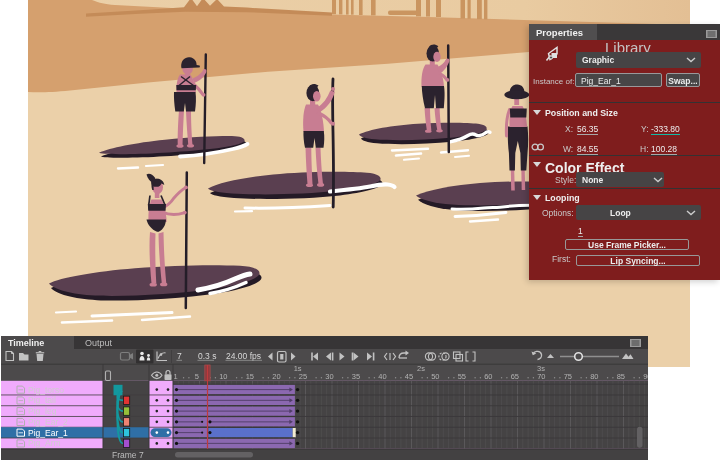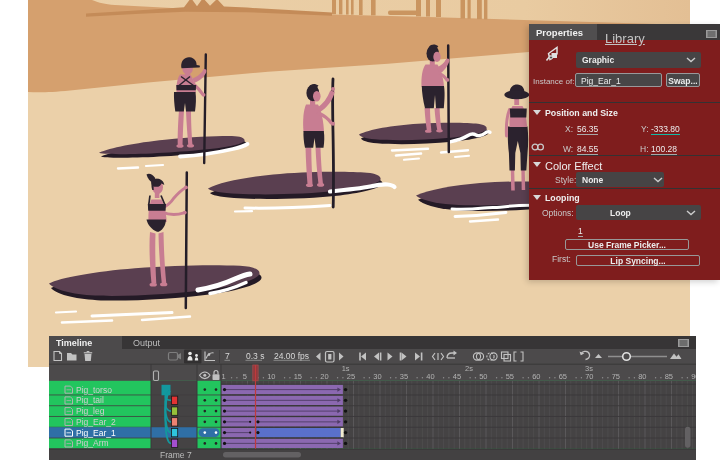--- a/index.html
+++ b/index.html
@@ -186,21 +186,21 @@
     </g>
 
   </g>
 </svg>
 
 <div id="props" class="abs" style="left:529px;top:24px;width:191px;height:256px;background:#7f1d1d;color:#dcdcdc;box-shadow:-2px 2px 6px rgba(0,0,0,0.18);font-size:8.5px;">
 
   <div class="abs" style="left:0;top:0;width:191px;height:16px;background:#3a3839;"></div>
   <div class="abs" style="left:0;top:0;width:68px;height:16px;background:#504e4f;"></div>
   <div class="abs" style="left:7px;top:3px;font-weight:bold;font-size:9.5px;color:#f0f0f0;">Properties</div>
-  <div class="abs" style="left:76px;top:7px;font-size:13px;color:#c3c3c3;text-decoration:underline;">Library</div>
+  <div class="abs" style="left:76px;top:15px;font-size:15px;color:#c3c3c3;text-decoration:underline;">Library</div>
   <svg class="abs" style="left:177px;top:6px" width="11" height="8">
         <rect x="0" y="0" width="11" height="8" fill="#9a9a9a"></rect>
         <path d="M1.5,2 H9.5 M1.5,4 H9.5 M1.5,6 H9.5" stroke="#3a3a3a" stroke-width="0.9"></path>
       </svg>
 
   <svg class="abs" style="left:15px;top:21px" width="18" height="17" viewBox="0 0 18 17">
     <path d="M4.5,8.5 L13,2.5 L13,9 L6,14.5 Z" fill="none" stroke="#e0e0e0" stroke-width="1.5"></path>
     <rect x="7.5" y="8" width="5.5" height="5" fill="#e0e0e0"></rect>
     <path d="M2.5,15.5 L6.5,10.5" stroke="#e0e0e0" stroke-width="1.5"></path>
     <circle cx="7" cy="12.5" r="1.6" fill="#504e4f" stroke="#e0e0e0" stroke-width="1"></circle>
@@ -234,21 +234,21 @@
       </svg>
   <div class="abs" style="left:34px;top:120px;color:#c9c9c9;">W:</div>
   <div class="abs" style="left:48px;top:120px;color:#ececec;border-bottom:1px solid #a8a8a8;">84.55</div>
   <div class="abs" style="left:111px;top:120px;color:#c9c9c9;">H:</div>
   <div class="abs" style="left:122px;top:120px;color:#ececec;border-bottom:1px solid #a8a8a8;">100.28</div>
   <div class="abs" style="left:0;top:131px;width:191px;height:1px;background:#434142;border-bottom:1px solid #343233;"></div>
 
   <svg class="abs" style="left:4px;top:138px" width="8" height="5">
         <path d="M0,0 H8 L4,5 Z" fill="#d8d8d8"></path>
       </svg>
-  <div class="abs" style="left:16px;top:136px;font-weight:normal;font-size:11px;color:#eeeeee;">Color Effect</div>
+  <div class="abs" style="left:16px;top:136px;font-weight:bold;font-size:14px;color:#eeeeee;">Color Effect</div>
   <div class="abs" style="left:26px;top:151px;color:#c9c9c9;">Style:</div>
   <div class="abs" style="left:47px;top:148px;width:88px;height:15px;background:#464445;border-radius:2px;"></div>
   <div class="abs" style="left:53px;top:151px;font-weight:bold;color:#ededed;">None</div>
   <svg class="abs" style="left:124px;top:153px" width="10" height="6">
         <path d="M1,1 L5,4.5 L9,1" fill="none" stroke="#cccccc" stroke-width="1.4"></path>
       </svg>
   <div class="abs" style="left:0;top:164px;width:191px;height:1px;background:#434142;border-bottom:1px solid #343233;"></div>
 
   <svg class="abs" style="left:4px;top:171px" width="8" height="5">
         <path d="M0,0 H8 L4,5 Z" fill="#d8d8d8"></path>
@@ -259,21 +259,21 @@
   <div class="abs" style="left:54px;top:184px;font-weight:bold;color:#ededed;padding-left:27px;">Loop</div>
   <svg class="abs" style="left:157px;top:186px" width="10" height="6">
         <path d="M1,1 L5,4.5 L9,1" fill="none" stroke="#cccccc" stroke-width="1.4"></path>
       </svg>
   <div class="abs" style="left:23px;top:202px;color:#c9c9c9;margin-top:28px;">First:</div>
   <div class="abs" style="left:49px;top:202px;color:#ececec;border-bottom:1px solid #a8a8a8;">1</div>
   <div class="abs" style="left:36px;top:215px;width:124px;height:11px;border:1px solid #989898;border-radius:2px;text-align:center;font-weight:bold;color:#ececec;line-height:10.5px;font-size:8.5px;">Use Frame Picker...</div>
   <div class="abs" style="left:47px;top:231px;width:124px;height:11px;border:1px solid #989898;border-radius:2px;text-align:center;font-weight:bold;color:#ececec;line-height:10.5px;font-size:8.5px;">Lip Syncing...</div>
 </div>
 
-<div id="tl" class="abs" style="left:1px;top:336px;width:647px;height:120px;background:#22c55e;margin-left:48px;">
+<div id="tl" class="abs" style="left:1px;top:336px;width:647px;height:120px;background:#f0abfc;">
 <svg width="647" height="124" viewBox="0 0 647 124" style="position:absolute;left:0;top:0">
 <rect x="0" y="0" width="647" height="13" fill="#373536"></rect>
 <rect x="0" y="0" width="73" height="13" fill="#4c4a4b"></rect>
 <rect x="0" y="13" width="647" height="15" fill="#4c4a4b"></rect>
 <rect x="0" y="28" width="647" height="16.799999999999997" fill="#4c4a4b"></rect>
 <rect x="172" y="44.8" width="475" height="67.96000000000001" fill="#454344"></rect>
 <rect x="102" y="44.8" width="46" height="67.96000000000001" fill="#454344"></rect>
 <rect x="0" y="112.76" width="647" height="11.239999999999995" fill="#434142"></rect>
 <line x1="0" y1="28.2" x2="647" y2="28.2" stroke="#393738" stroke-width="1"></line>
 <line x1="0" y1="113.16000000000001" x2="647" y2="113.16000000000001" stroke="#383637" stroke-width="1"></line>

